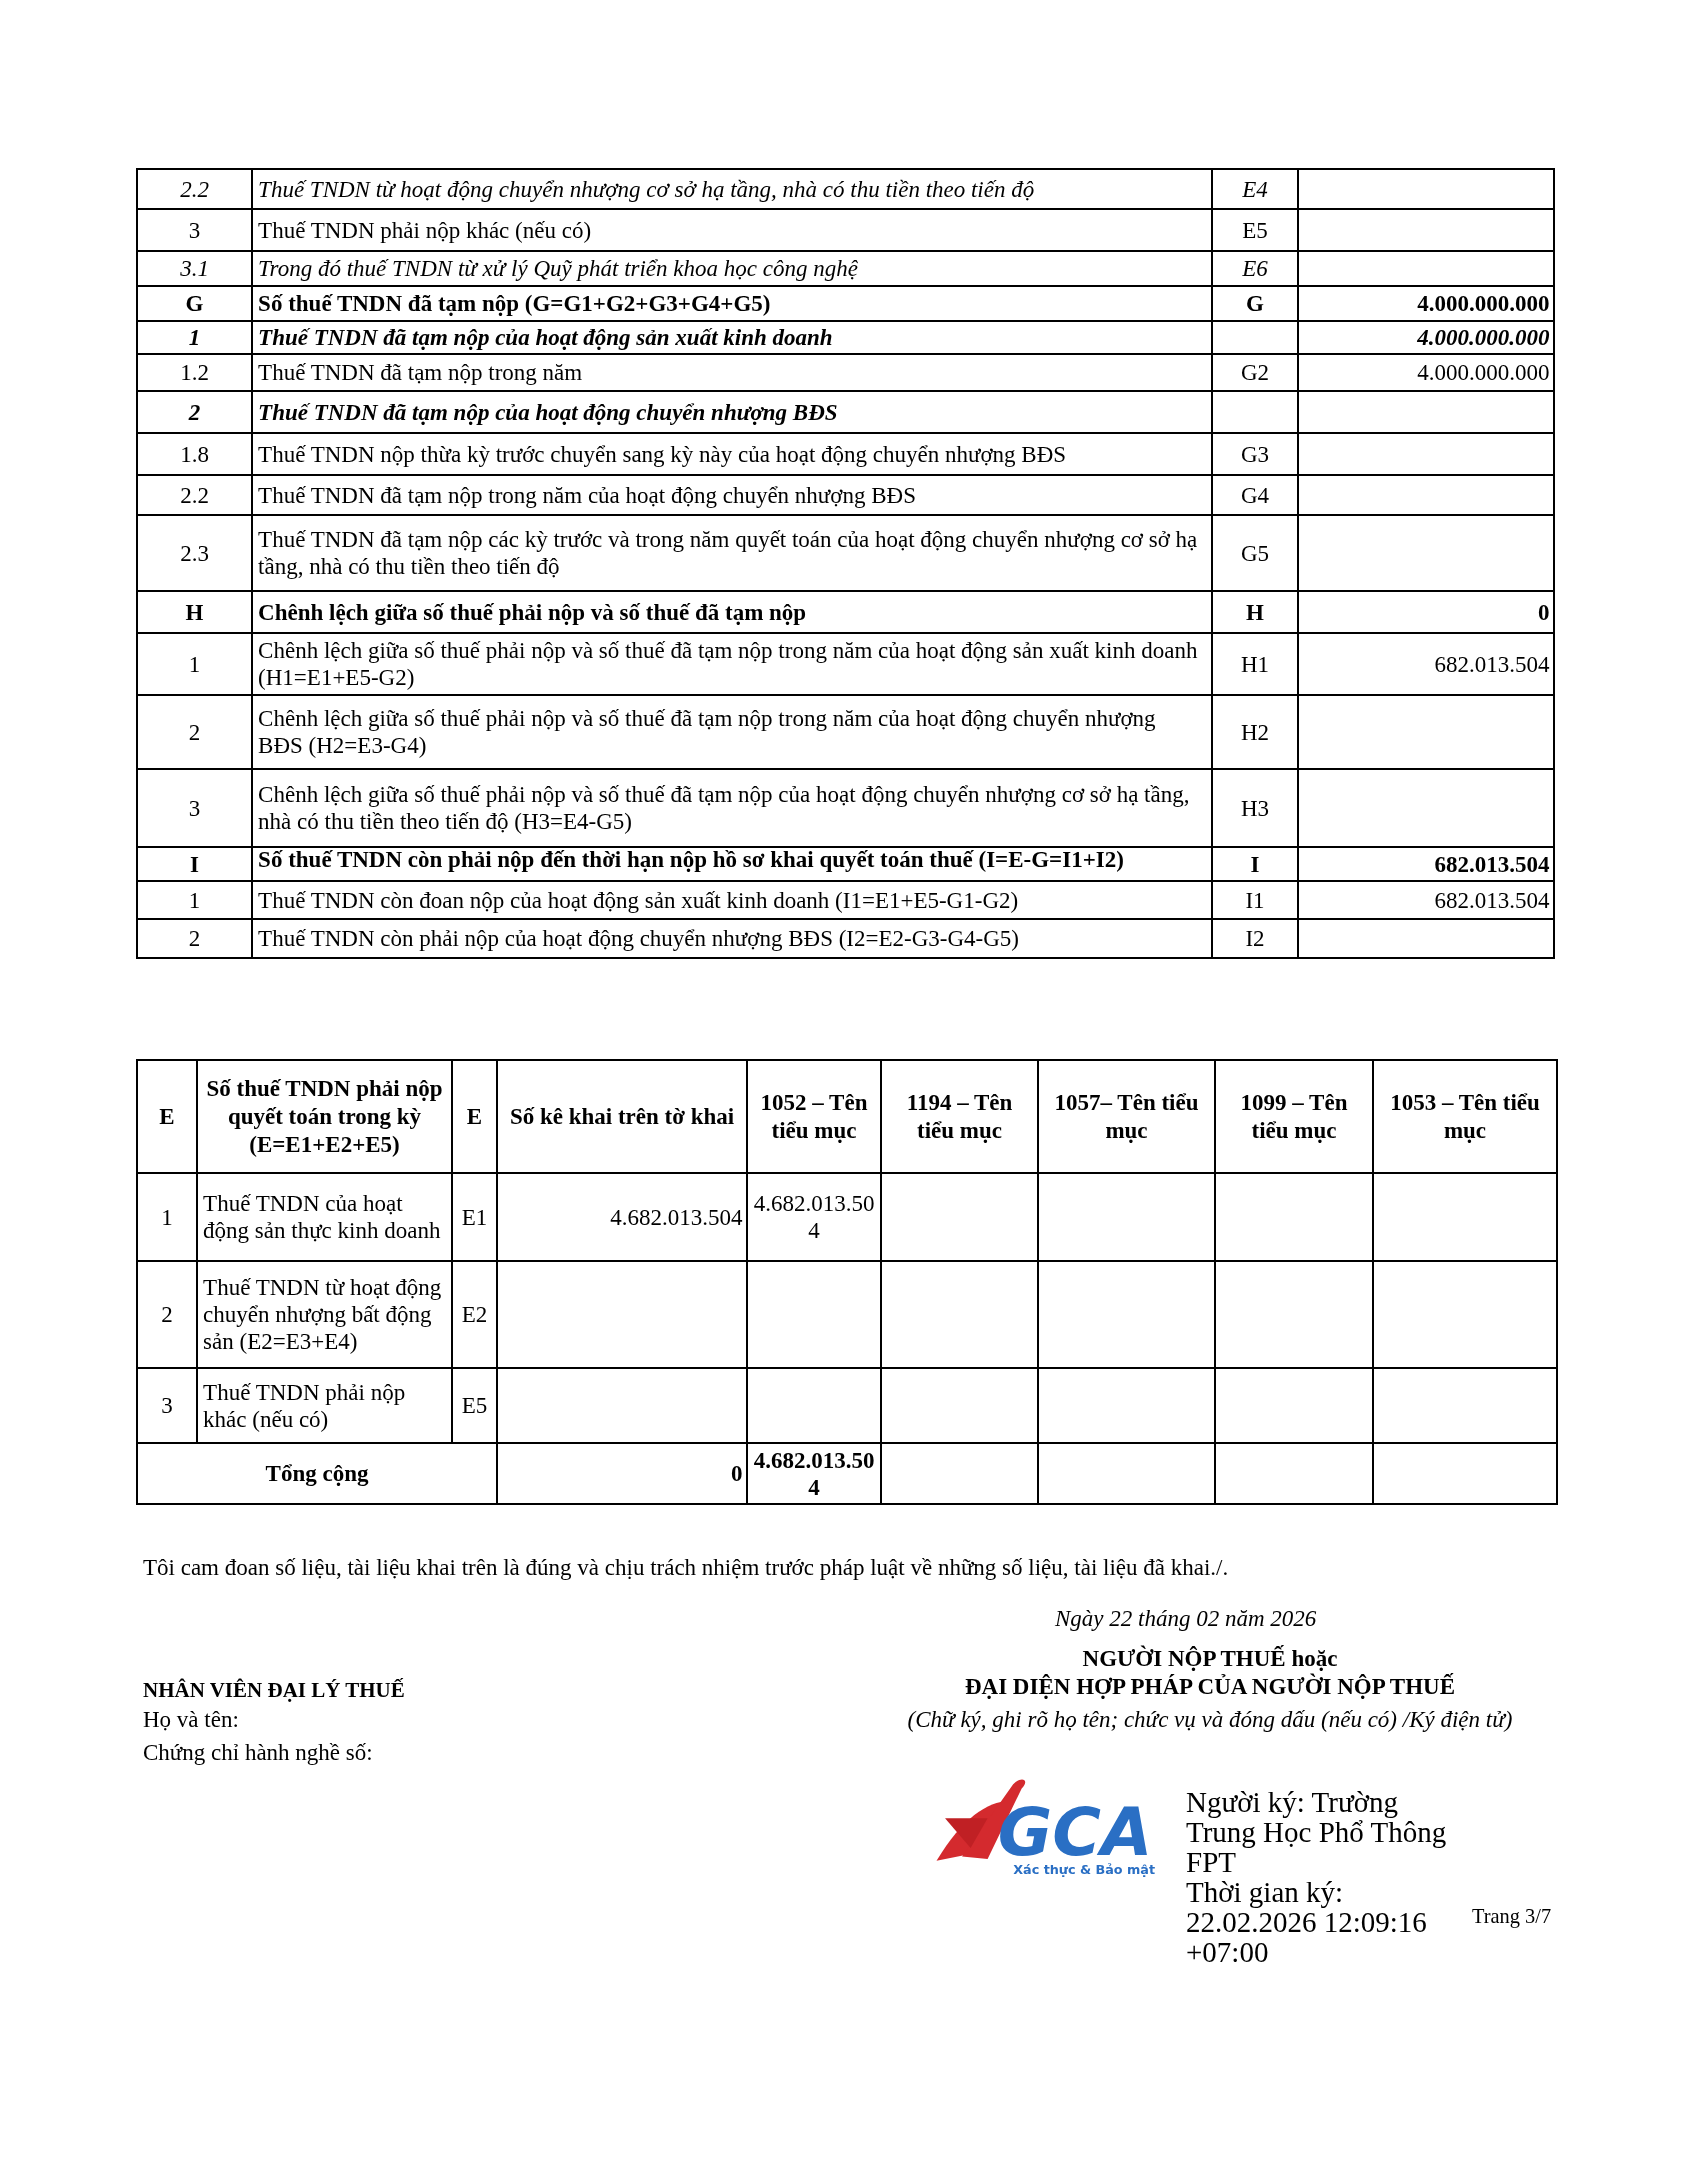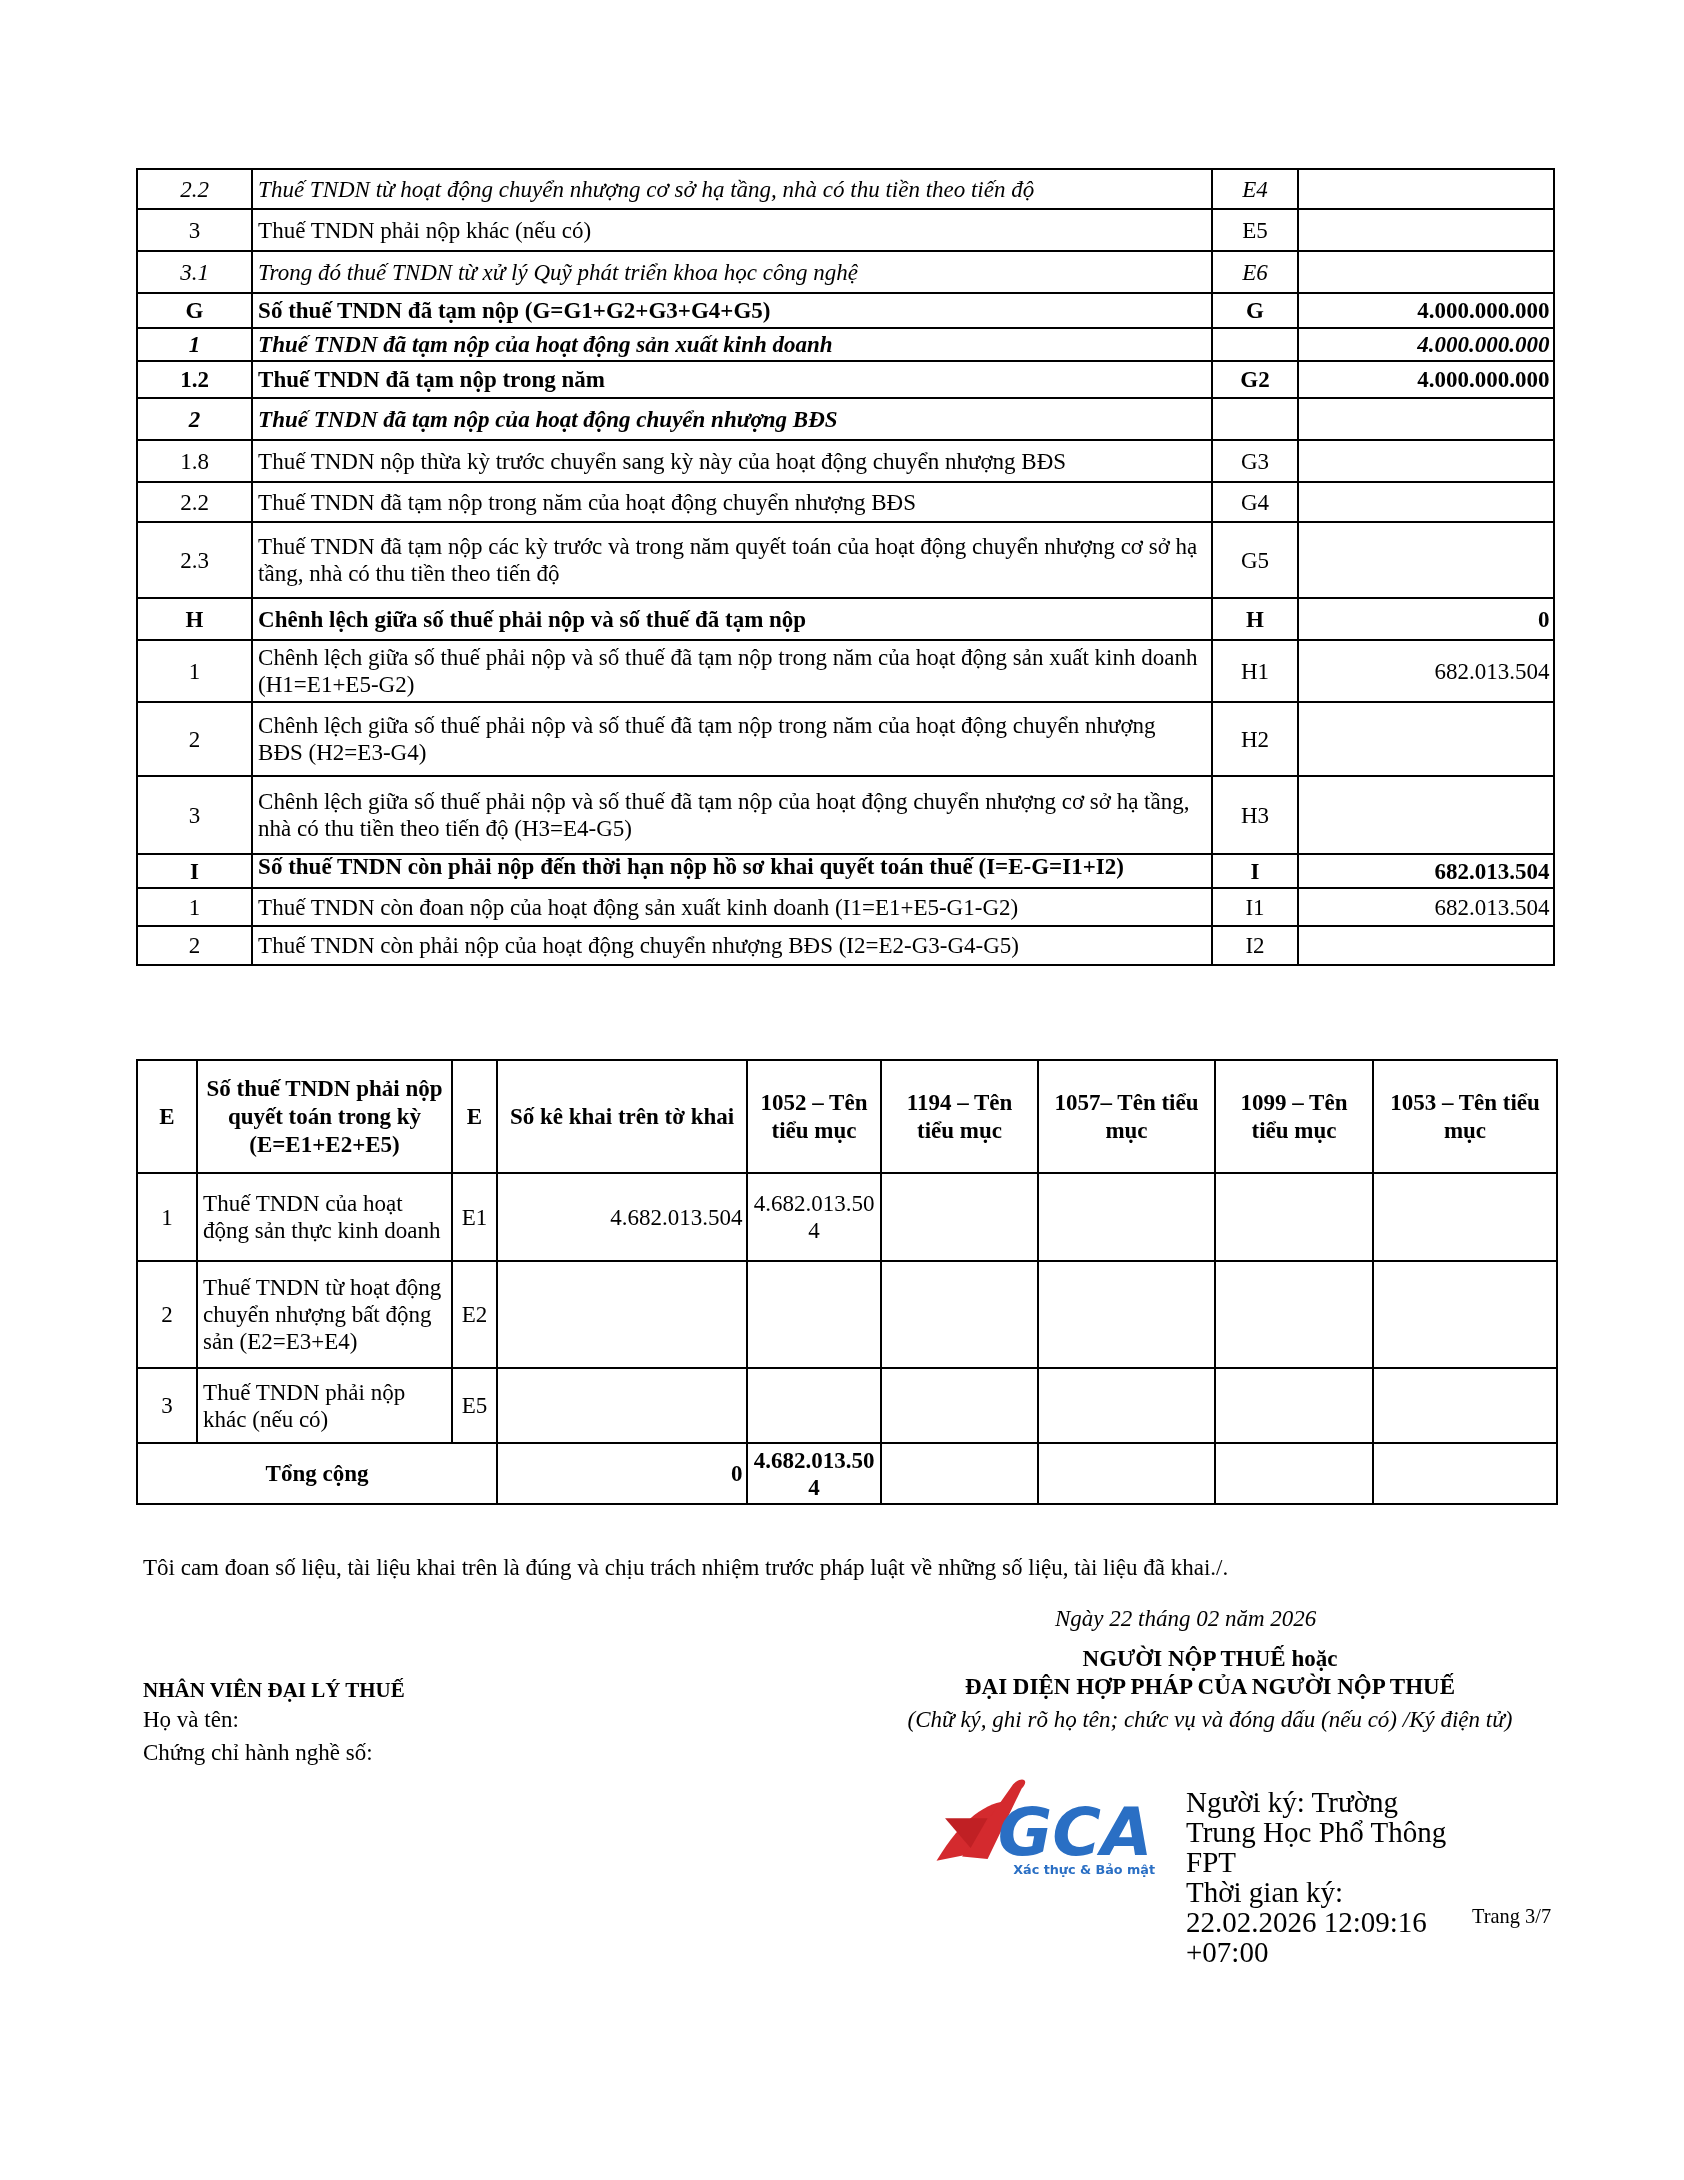--- a/index.html
+++ b/index.html
@@ -47,39 +47,39 @@
         <td class="i">Thuế TNDN từ hoạt động chuyển nhượng cơ sở hạ tầng, nhà có thu tiền theo tiến độ</td>
         <td class="c i">E4</td>
         <td class="r"></td>
       </tr>
       <tr style="height: 42px;">
         <td class="c">3</td>
         <td class="">Thuế TNDN phải nộp khác (nếu có)</td>
         <td class="c">E5</td>
         <td class="r"></td>
       </tr>
-      <tr style="height: 42px;">
+      <tr style="height: 35px;">
         <td class="c i">3.1</td>
         <td class="i">Trong đó thuế TNDN từ xử lý Quỹ phát triển khoa học công nghệ</td>
         <td class="c i">E6</td>
         <td class="r"></td>
       </tr>
       <tr style="height: 35px;">
         <td class="c b">G</td>
         <td class="b">Số thuế TNDN đã tạm nộp (G=G1+G2+G3+G4+G5)</td>
         <td class="c b">G</td>
         <td class="r b">4.000.000.000</td>
       </tr>
       <tr style="height: 33px;">
         <td class="c b i">1</td>
         <td class="b i">Thuế TNDN đã tạm nộp của hoạt động sản xuất kinh doanh</td>
         <td class="c b i"></td>
         <td class="r b i">4.000.000.000</td>
       </tr>
-      <tr style="height: 37px; font-weight: bold;">
+      <tr style="height: 37px;">
         <td class="c">1.2</td>
         <td class="">Thuế TNDN đã tạm nộp trong năm</td>
         <td class="c">G2</td>
         <td class="r">4.000.000.000</td>
       </tr>
       <tr style="height: 42px;">
         <td class="c b i">2</td>
         <td class="b i">Thuế TNDN đã tạm nộp của hoạt động chuyển nhượng BĐS</td>
         <td class="c b i"></td>
         <td class="r b i"></td>

